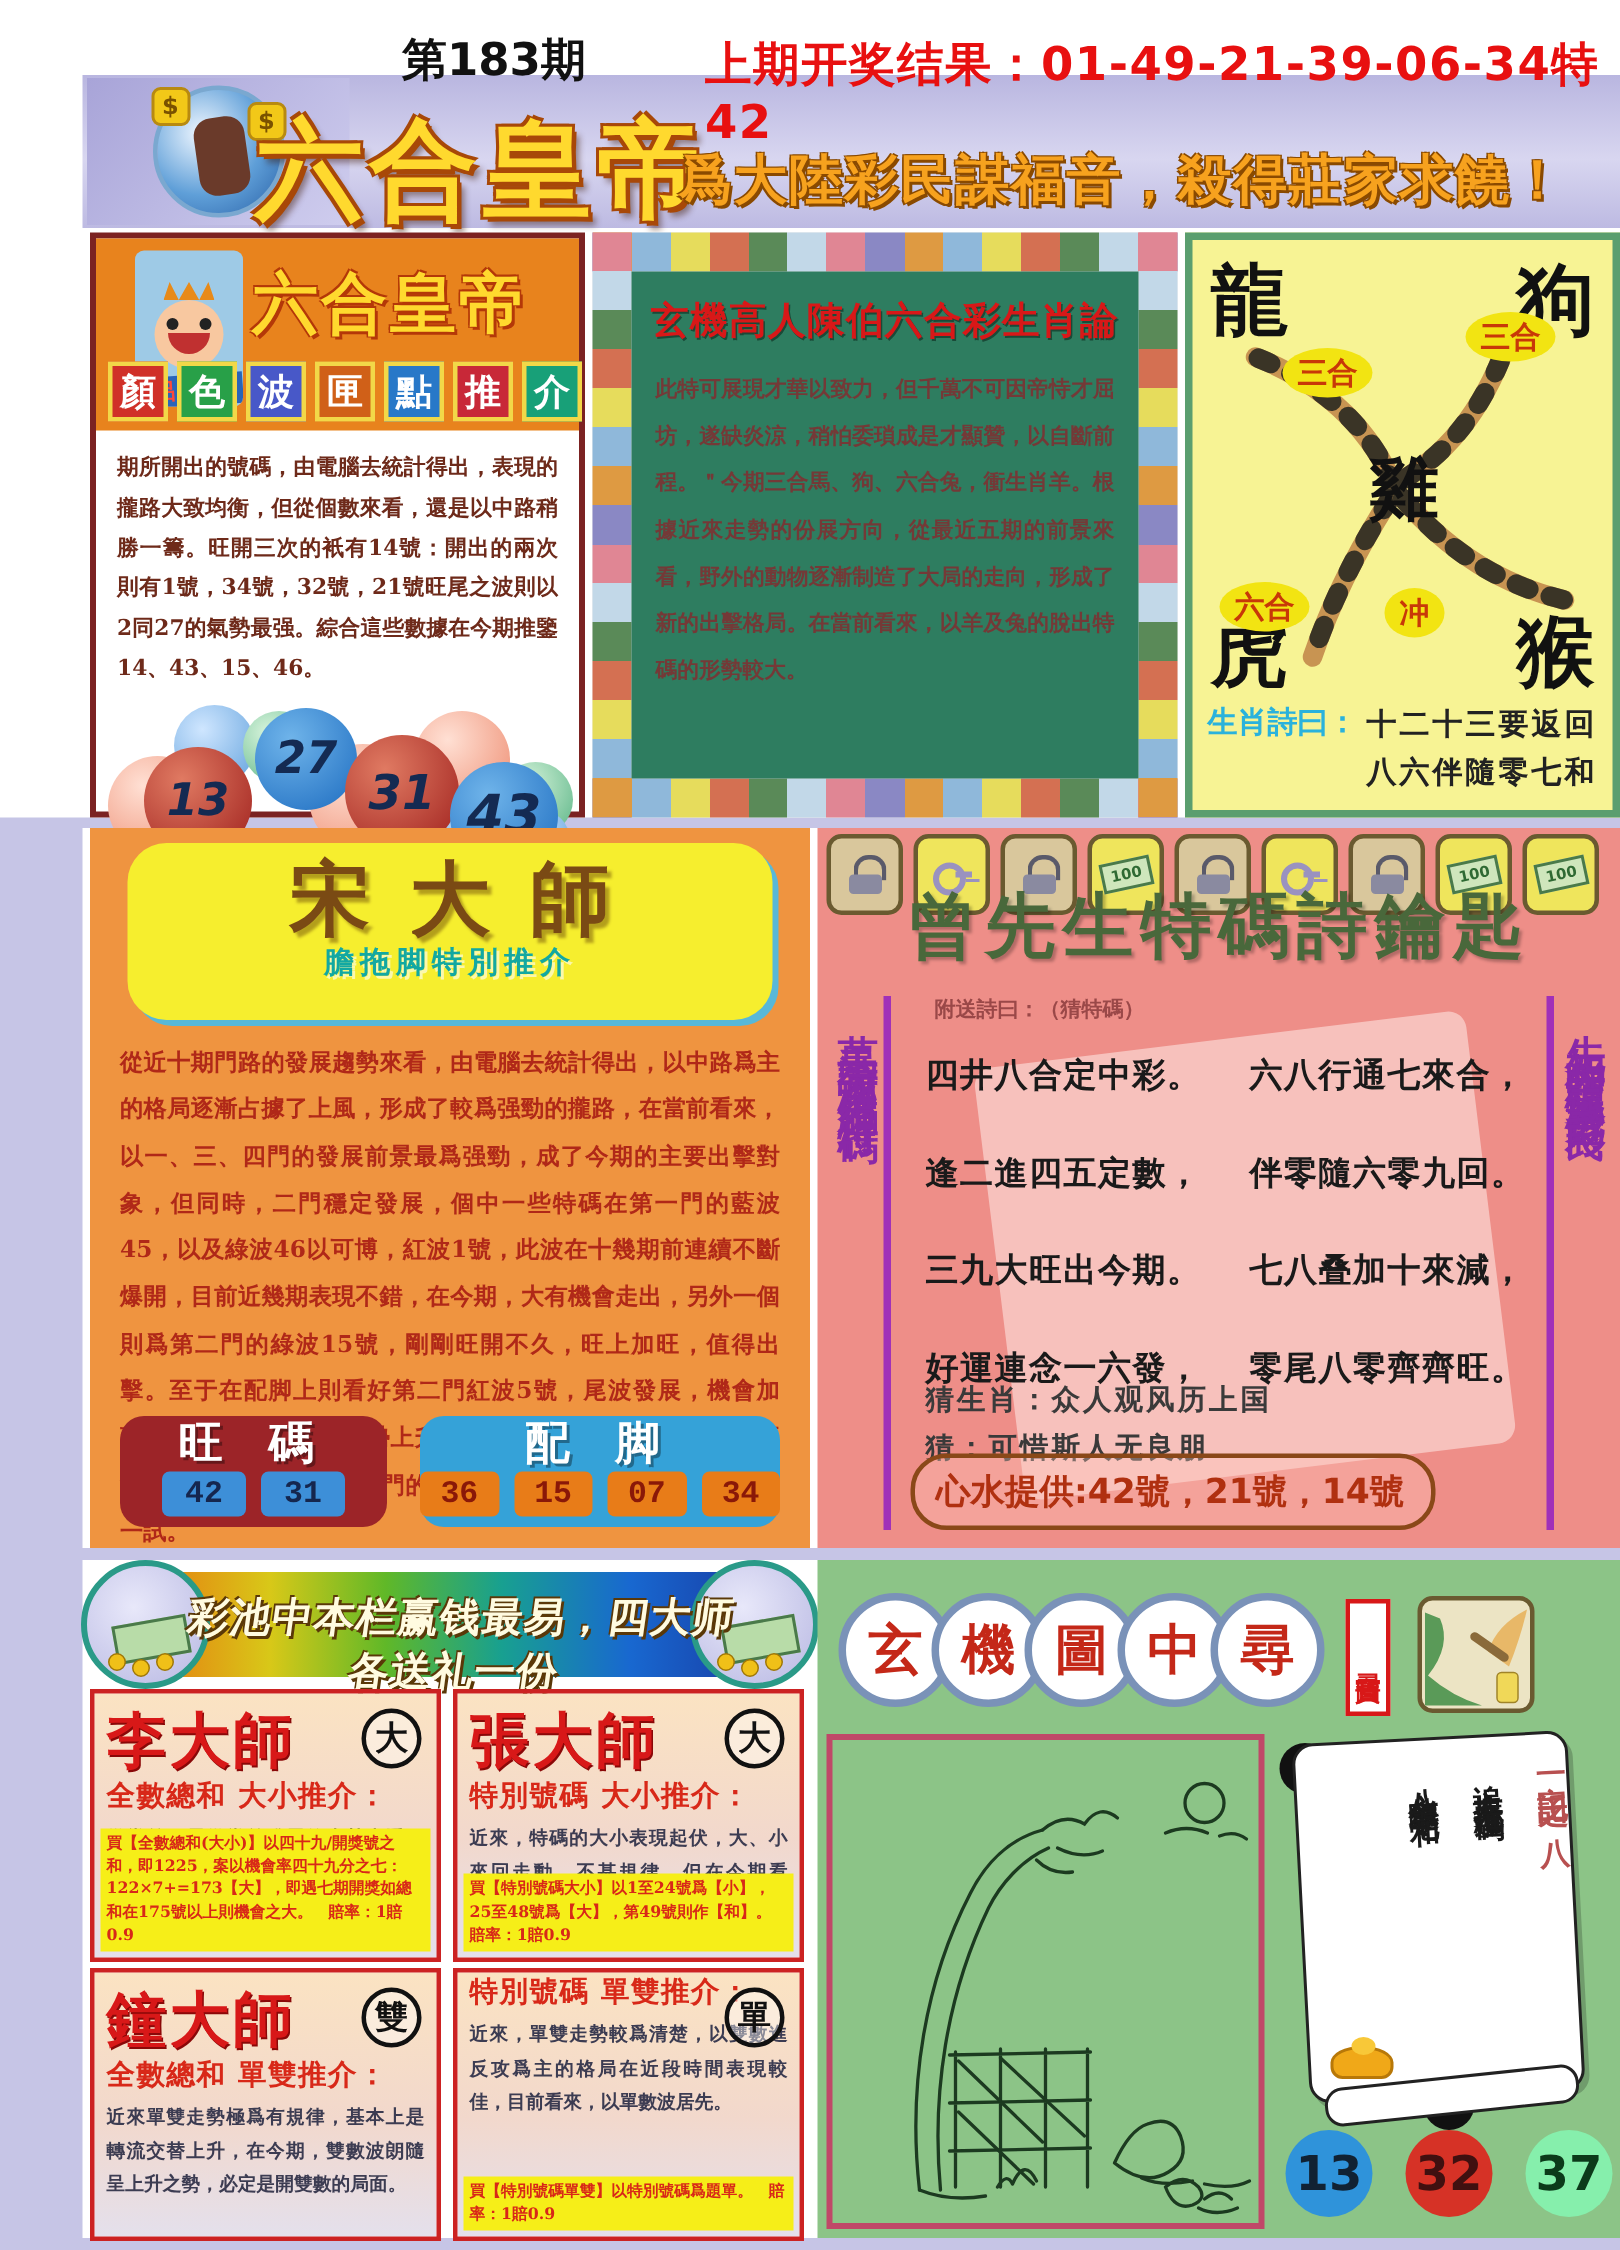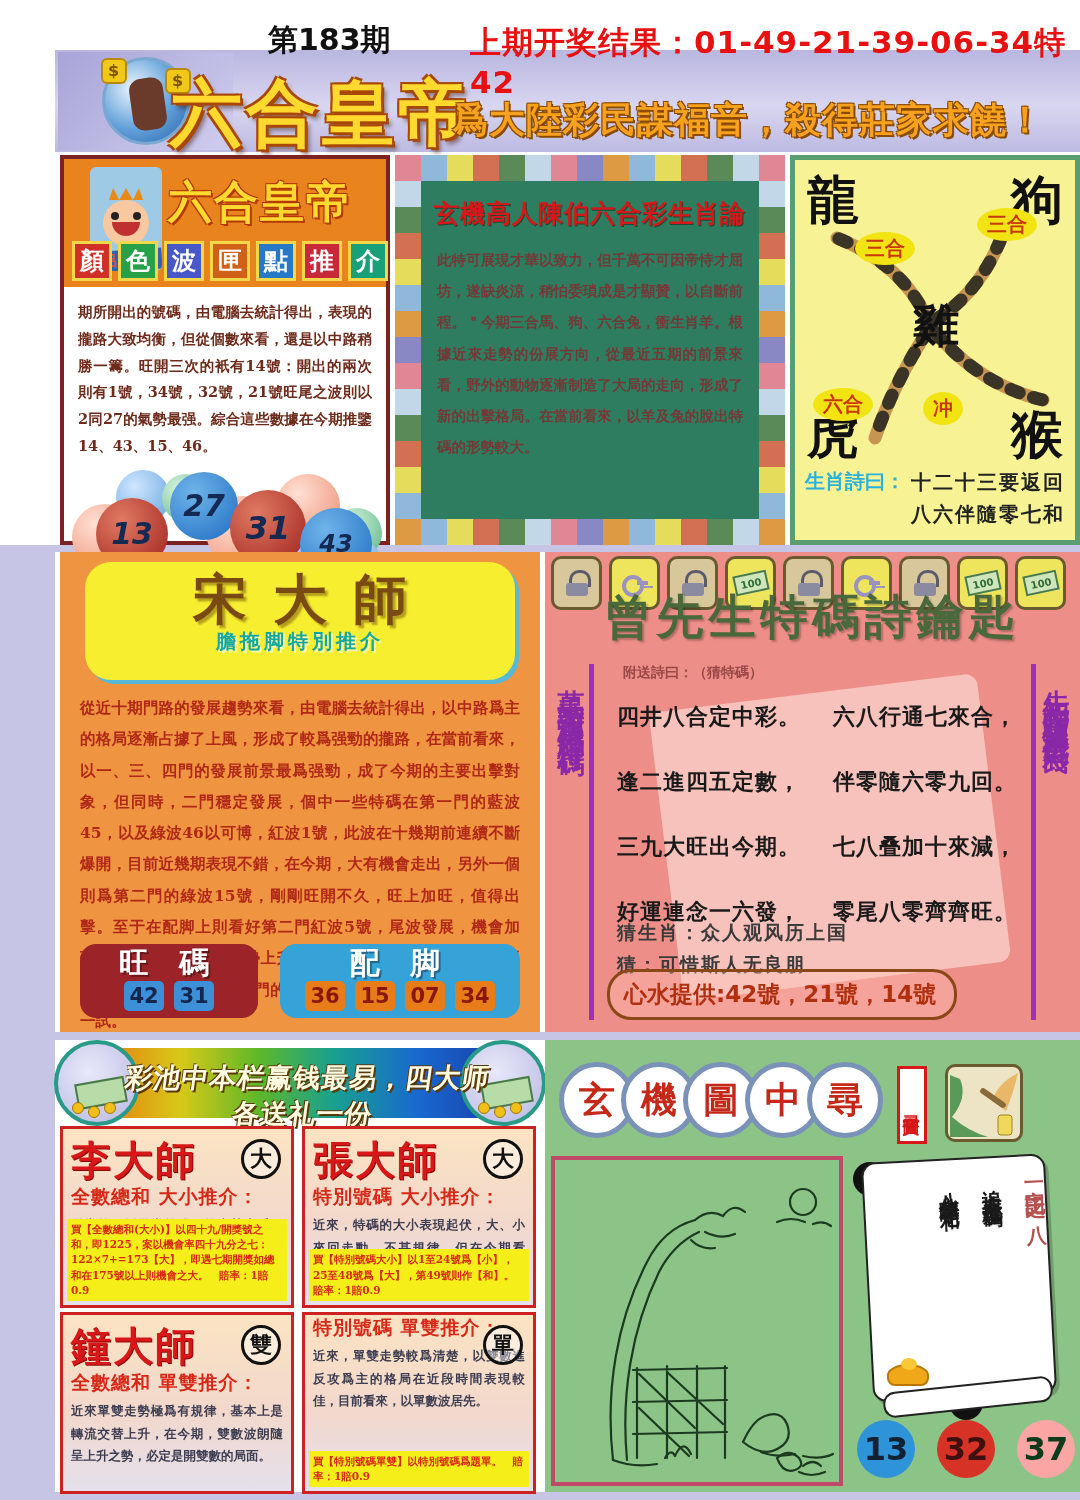--- a/index.html
+++ b/index.html
@@ -94,22 +94,22 @@
   .song-sub{position:absolute;left:0;right:0;top:66px;text-align:center;font-size:20px;font-weight:bold;color:#12a8a2;
     font-family:"DejaVu Serif",serif;letter-spacing:4px;text-shadow:2px 2px 0 rgba(255,255,255,.6);}
   .song-body{margin:12px 20px 0 20px;color:#b02818;font-weight:bold;font-size:15.5px;line-height:2.02;
     font-family:"DejaVu Serif",serif;text-align:justify;}
   .song-boxes{position:absolute;left:20px;right:20px;bottom:14px;display:flex;justify-content:space-between;}
   .hotbox{width:178px;height:74px;background:#9c2428;border-radius:16px;text-align:center;padding-top:2px;}
   .legbox{width:240px;height:74px;background:#35a2d8;border-radius:16px;text-align:center;padding-top:2px;}
   .boxlabel{color:#fff;font-weight:bold;font-size:30px;font-family:"DejaVu Serif",serif;letter-spacing:10px;
     text-shadow:2px 2px 0 rgba(0,0,0,.35);line-height:1.1;}
   .chiprow{display:flex;justify-content:center;gap:10px;margin-top:2px;}
-  .chip{width:40px;height:30px;border-radius:5px;display:flex;align-items:center;justify-content:center;
-    font-weight:bold;font-size:21px;}
+  .chip{width:56px;height:30px;border-radius:5px;display:flex;align-items:center;justify-content:center;
+    font-weight:bold;font-size:21px;font-family:Liberation Mono, monospace;}
   .chip.b{background:#3d8fd8;color:#15264e;}
   .chip.o{background:#e87c18;color:#8a1808;}
 
   
   .p-zeng{left:545px;top:552px;width:535px;height:480px;background:#ee8e88;}
   .zeng-icons{position:absolute;left:6px;top:4px;display:flex;gap:7px;}
   .ztile{width:51px;height:54px;border-radius:10px;border:3px solid #6a5a30;display:flex;align-items:center;justify-content:center;}
   .ztile.tan{background:#d9c79c;}
   .ztile.yel{background:#efe55c;}
   .ico-lock{width:22px;height:26px;position:relative;}
@@ -182,21 +182,21 @@
     font-size:20px;color:#1a1a1a;letter-spacing:3px;}
   .scol.first{color:#b85050;}
   .ingot{position:absolute;left:34px;bottom:34px;width:42px;height:22px;background:#f0a818;border:2px solid #b87808;
     border-radius:50% 50% 8px 8px;}
   .ingot:before{content:"";position:absolute;left:12px;top:-8px;width:16px;height:12px;background:#f8c838;border-radius:50%;}
   .cballs{position:absolute;bottom:14px;display:flex;gap:22px;left:312px;}
   .cball{width:58px;height:58px;border-radius:50%;display:flex;align-items:center;justify-content:center;
     font-size:32px;font-weight:bold;color:#123;}
   .cb-blue{background:#2f93da;}
   .cb-red{background:#d63226;color:#401010;}
-  .cb-green{background:#fca5a5;color:#0c3a1a;}
+  .cb-green{background:#86efac;color:#0c3a1a;}
 </style>
 </head>
 <body>
 
 <div id="page">
 
   <div class="abs hdr-band"></div>
   <div class="abs logo-box">
     <div class="logo-circle">
       <div class="logo-bull"></div>
@@ -245,21 +245,21 @@
       <div class="ball dkr" style="left:32px;top:36px;width:72px;height:72px;">
           <span class="n" style="font-size:30px;">13</span>
         </div>
       <div class="ball dkb" style="left:106px;top:10px;width:68px;height:68px;">
           <span class="n" style="font-size:30px;">27</span>
         </div>
       <div class="ball dkr" style="left:166px;top:28px;width:76px;height:76px;">
           <span class="n" style="font-size:32px;">31</span>
         </div>
       <div class="ball dkb" style="left:236px;top:46px;width:72px;height:72px;">
-          <span class="n" style="font-size:24px;">43</span>
+          <span class="n" style="font-size:36px;">43</span>
         </div>
     </div>
   </div>
 
   <div class="abs p-essay">
     <div class="edge" style="left:0;top:0;width:390px;height:26px;"></div>
     <div class="edge" style="left:0;bottom:0;width:390px;height:26px;"></div>
     <div class="edge v" style="left:0;top:0;width:26px;height:390px;"></div>
     <div class="edge v" style="right:0;top:0;width:26px;height:390px;"></div>
     <div class="p-essay-inner">

